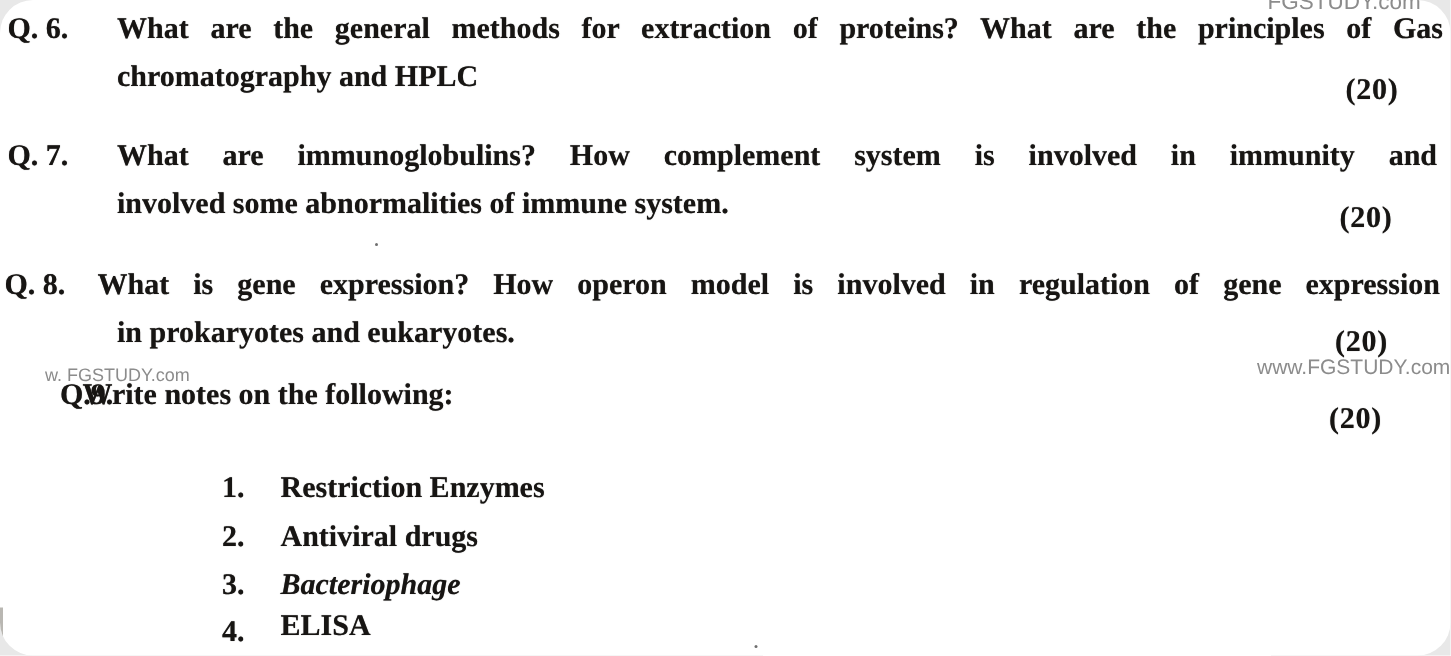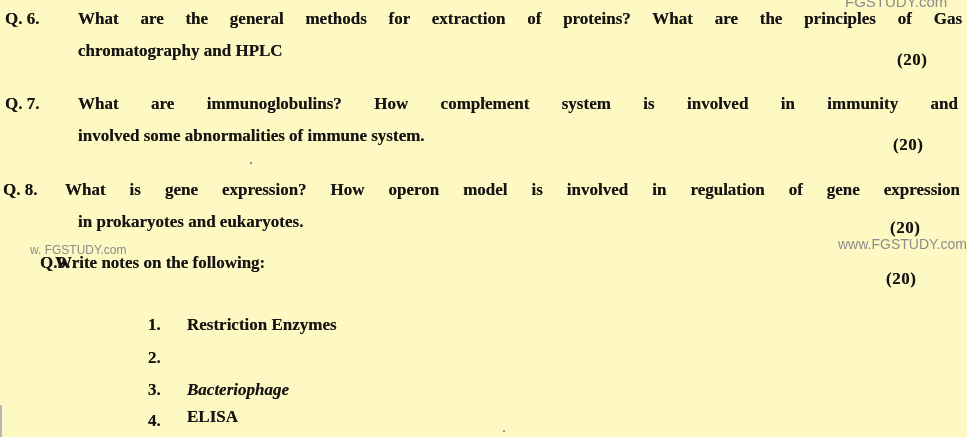--- a/index.html
+++ b/index.html
@@ -4,28 +4,29 @@
 <style>
   html, body { margin: 0; padding: 0; }
   body {
     font-family: "Liberation Serif", serif;
     background: #e8e8e8;
   }
   .page {
     position: relative;
     width: 967px;
     height: 437px;
-    background: #fef9c3;
+    background: #ffffff;
     overflow: hidden;
     color: #171513;
+    border-radius: 22px;
   }
   .txt {
     position: absolute;
     font-family: "Liberation Serif", serif;
-    font-size: 17px;
+    font-size: 20px;
     font-weight: 700;
     line-height: 26px;
     white-space: nowrap;
     color: #171513;
     text-shadow: 0 0 0.5px rgba(20,18,16,0.65);
     z-index: 2;
   }
   .just {
     white-space: normal;
     text-align: justify;
@@ -82,20 +83,21 @@
   <div class="txt marks" style="top:215px; left:890px;">(20)</div>
 
   <div class="txt" style="top:250px; left:4px;margin-left:36px;">Q.9.</div>
   <div class="txt" style="top:250px; left:55px;">Write notes on the following:</div>
   <div class="txt marks" style="top:266px; left:886px;">(20)</div>
 
   <div class="txt" style="top:312px; left:148px;">1.</div>
   <div class="txt" style="top:312px; left:187px;">Restriction Enzymes</div>
 
   <div class="txt" style="top:345px; left:148px;">2.</div>
+  <div class="txt" style="top:345px; left:187px;">Antiviral drugs</div>
 
   <div class="txt" style="top:377px; left:148px;">3.</div>
   <div class="txt" style="top:377px; left:187px;font-style:italic;">Bacteriophage</div>
 
   <div class="txt" style="top:408px; left:148px;">4.</div>
   <div class="txt" style="top:404px; left:187px;">ELISA</div>
 
   <div class="speck" style="top:430px; left:503px; width:2px; height:2px;"></div>
   <div class="speck" style="top:100px; left:484px; width:2px; height:2px;"></div>
   <div class="speck" style="top:162px; left:250px; width:2px; height:2px;"></div>

